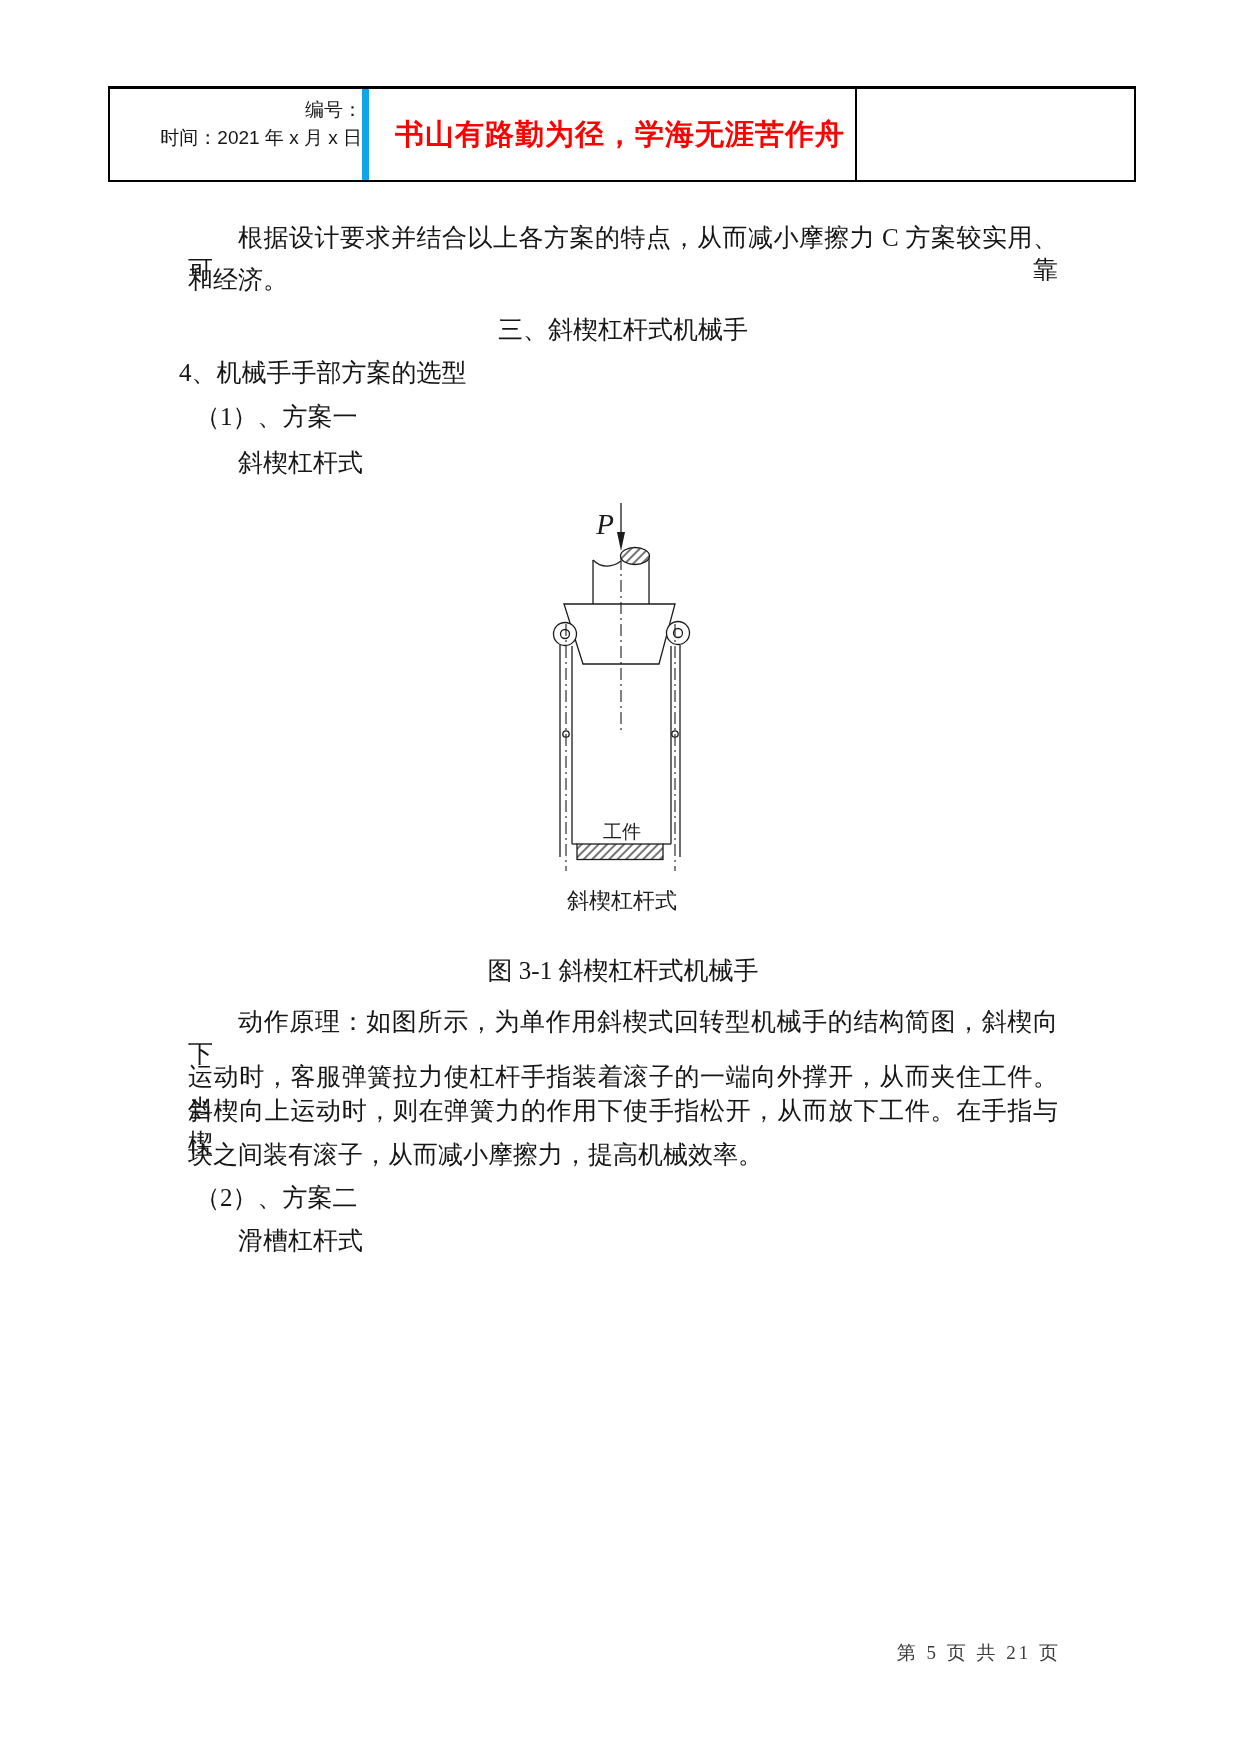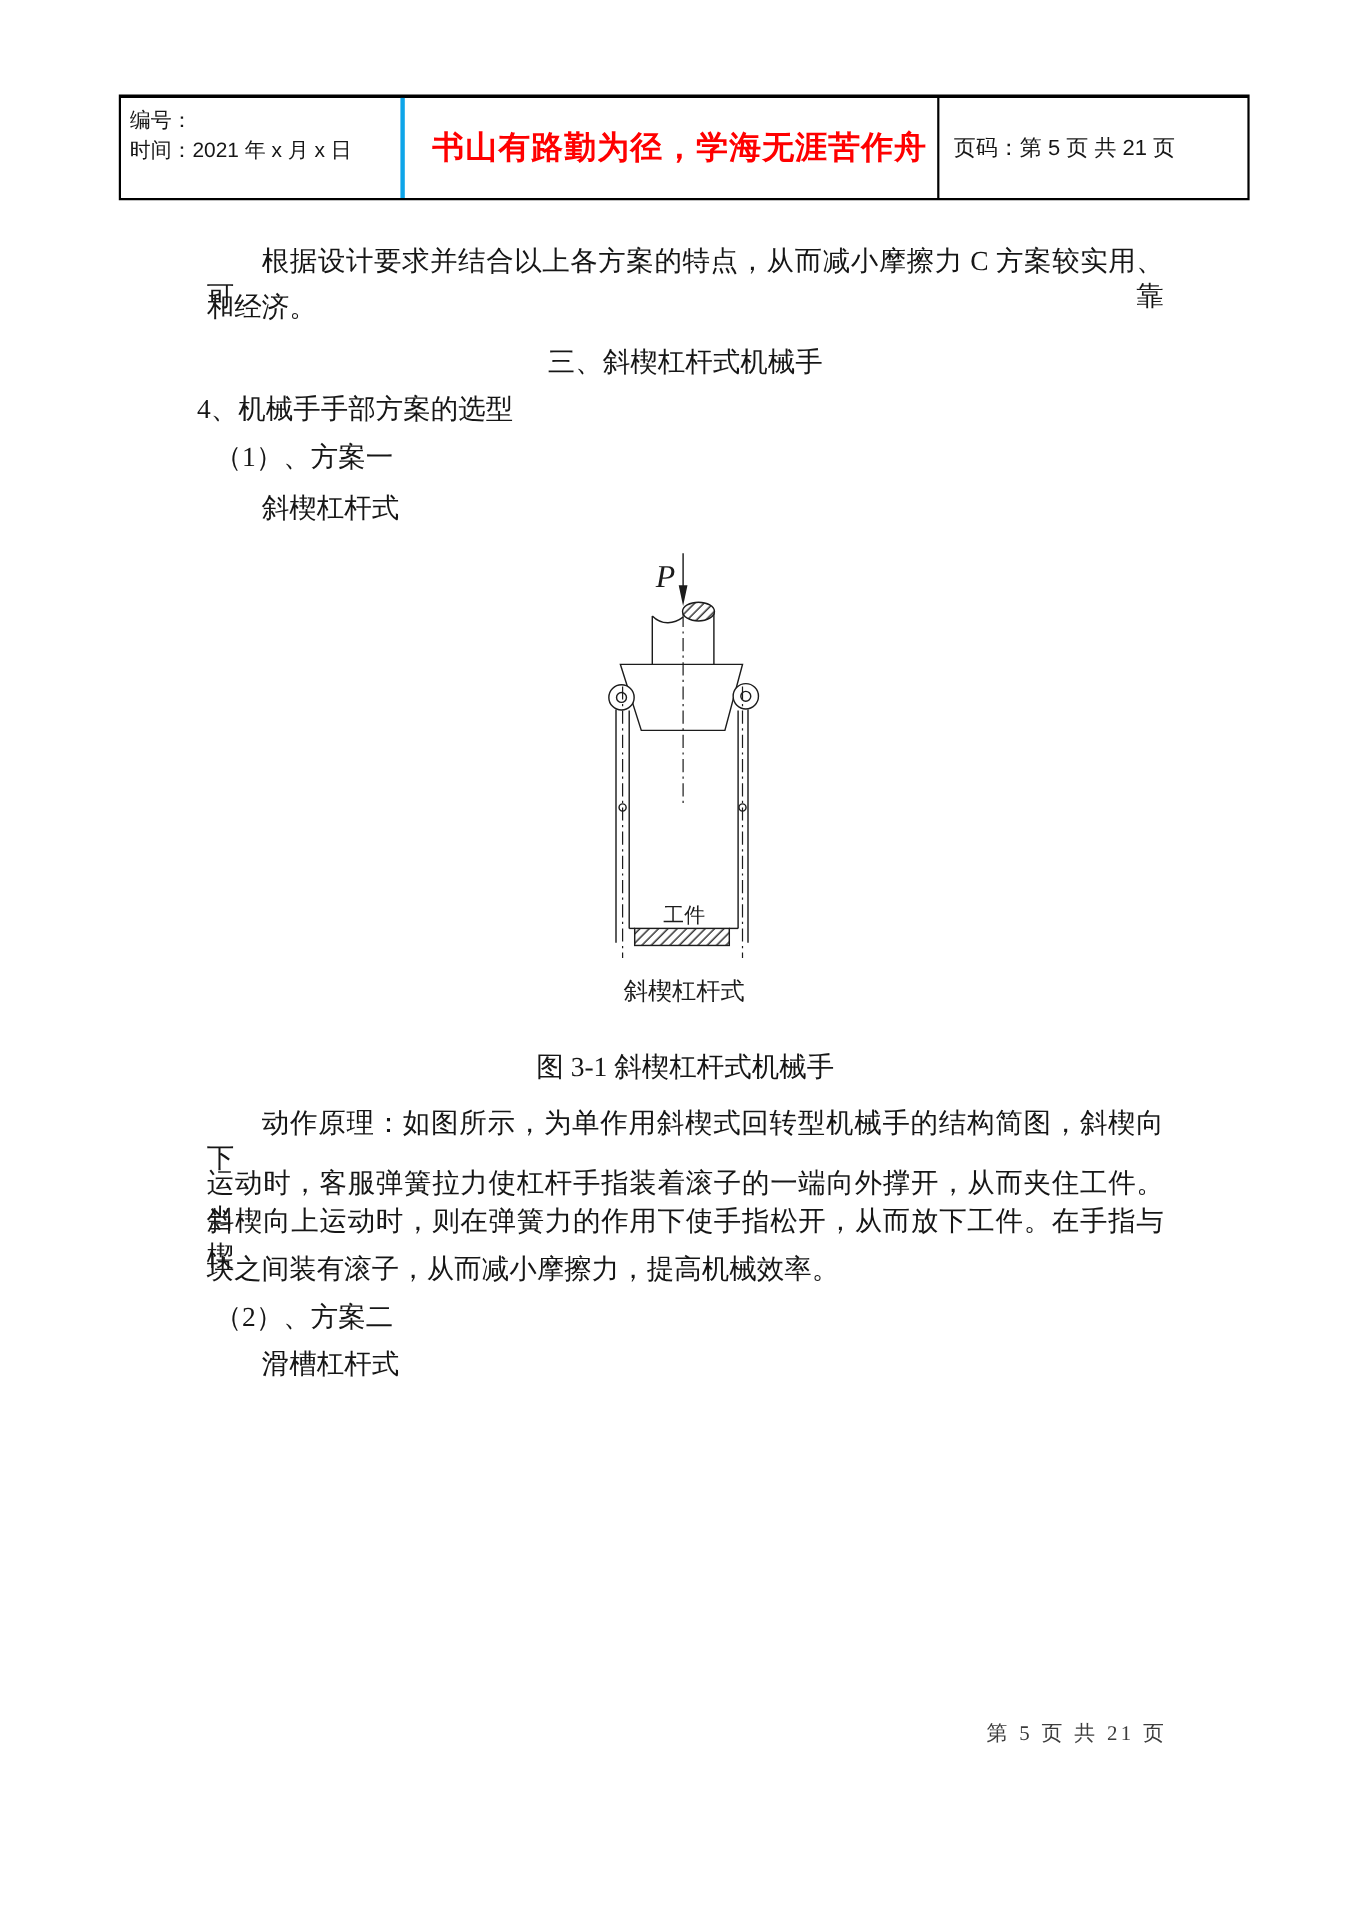--- a/index.html
+++ b/index.html
@@ -17,24 +17,25 @@
     position:absolute;left:108px;top:86px;
     width:1028px;height:96px;
     border-top:3px solid #000;
     border-bottom:2px solid #000;
     border-left:2px solid #000;
     border-right:2px solid #000;
     display:flex;box-sizing:border-box;
   }
   .hdr-cell{box-sizing:border-box;}
   .hdr-c1{
-    width:259px;border-right:4px solid #0ea5e9;
+    width:259px;border-right:7px solid #0ea5e9;
     padding:7px 0 0 8px;
     font-size:19px;line-height:28px;
     font-family:"Liberation Sans","DejaVu Sans",sans-serif;
+    text-align:right;
   }
   .hdr-c2{
     width:488px;border-right:2px solid #000;
     display:flex;align-items:center;justify-content:center;padding-left:16px;
   }
   .slogan{
     color:#ff0000;font-weight:bold;font-size:29px;
     letter-spacing:1px;white-space:nowrap;
   }
   .hdr-c3{
@@ -52,40 +53,37 @@
   }
   .blk{left:188px;width:870px;white-space:normal;}
   .just{text-align:justify;text-align-last:justify;}
   .ctr{text-align:center;text-align-last:center;}
   .ind{text-indent:50px;}
   
   .fig{position:absolute;left:450px;top:440px;}
   .fig svg{display:block;}
   
   .footer{
-    position:absolute;left:188px;top:1563px;width:873px;
+    position:absolute;left:188px;top:1640px;width:873px;
     text-align:right;
     font-size:19px;letter-spacing:3px;color:#3c3c3c;
   }
 </style>
 </head>
 <body>
 
 <div class="page">
 
   <div class="hdr">
     <div class="hdr-cell hdr-c1">
       <div>编号：</div>
       <div>时间：2021 年 x 月 x 日</div>
     </div>
     <div class="hdr-cell hdr-c2">
       <span class="slogan">书山有路勤为径，学海无涯苦作舟</span>
-    </div>
-    <div class="hdr-cell hdr-c3">
-      <span>页码：第 5 页  共 21 页</span>
     </div>
   </div>
 
   <div class="line blk just ind" style="top:222px;">根据设计要求并结合以上各方案的特点，从而减小摩擦力 C 方案较实用、可靠</div>
   <div class="line blk" style="top:264px;">和经济。</div>
   <div class="line blk ctr" style="top:314px;">三、斜楔杠杆式机械手</div>
   <div class="line" style="left:179px;top:357px;">4、机械手手部方案的选型</div>
   <div class="line" style="left:195px;top:401px;">（1）、方案一</div>
   <div class="line" style="left:238px;top:447px;">斜楔杠杆式</div>
 

